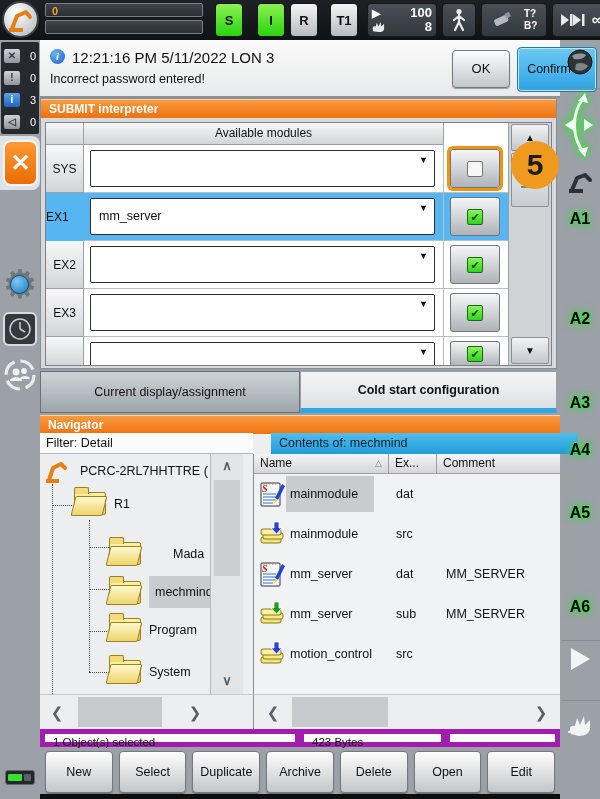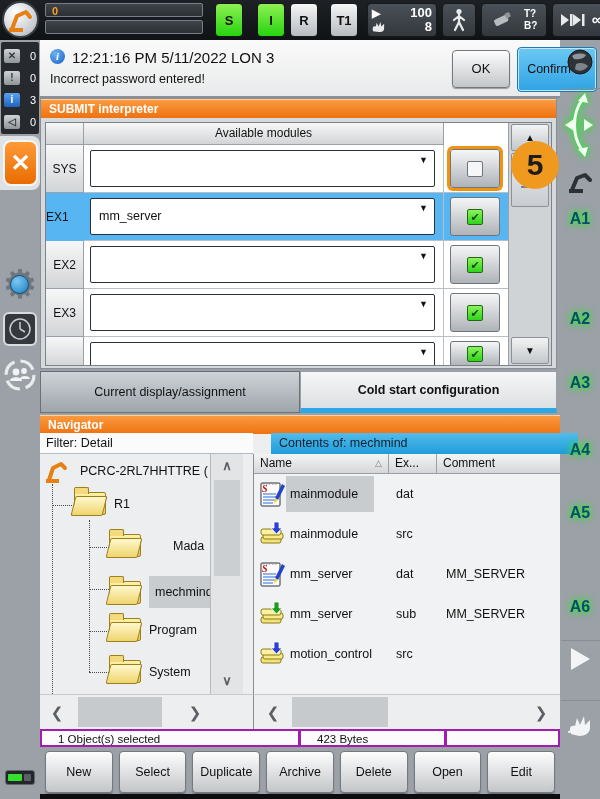--- a/index.html
+++ b/index.html
@@ -97,22 +97,22 @@
   .colhd{position:absolute;top:0;height:20px;background:linear-gradient(#f4f4f5,#d4d7d9);border-right:1px solid #9aa0a5;border-bottom:1px solid #9aa0a5;
          font-size:12px;line-height:19px;padding-left:6px;box-sizing:border-box;}
   .crow{position:absolute;left:0;width:100%;height:40px;}
   .crow .fico{position:absolute;left:5px;top:4px;}
   .cname{position:absolute;left:36px;top:11px;font-size:12.5px;}
   .cext{position:absolute;left:142px;top:11px;font-size:12.5px;}
   .ccom{position:absolute;left:192px;top:11px;font-size:12.5px;}
   .namesel{background:#c9cccf;padding:11px 16px 11px 4px;top:0;left:32px;}
   
   #statusbar{left:40px;top:729px;width:520px;height:18px;}
-  .scell{position:absolute;top:0;height:18px;background:#fbfbfc;border:2px solid #a21caf;box-sizing:border-box;
-         font-size:11.5px;line-height:16px;padding-left:16px;}
+  .scell{position:absolute;top:0;height:18px;background:#fbfbfc;border:5px solid #a21caf;box-sizing:border-box;
+         font-size:11.5px;line-height:16px;padding-left:8px;}
   #actions{left:40px;top:749px;width:520px;height:46px;display:flex;gap:6px;padding:2px 5px;box-sizing:border-box;}
   .act{flex:1;height:42px;line-height:40px;font-size:12.5px;}
   #bottomstrip{left:40px;top:794px;width:520px;height:5px;background:#0b0d0e;}
   
   #lcounters{left:1px;top:42px;width:38px;height:92px;background:#26292e;border-radius:2px;padding-top:3px;box-sizing:border-box;}
   .cntrow{display:flex;align-items:center;justify-content:space-between;padding:0 3px;height:22px;}
   .cicon{width:16px;height:14px;border-radius:2px;background:linear-gradient(#cfd3d6,#8f959b);color:#33383c;
          font-size:10px;font-weight:bold;text-align:center;line-height:14px;}
   .cicon.blue{background:linear-gradient(#5aa2ec,#1f63c0);color:#fff;}
   .cnum{color:#fff;font-size:11px;}
@@ -122,21 +122,21 @@
   #gear{left:1px;top:264px;width:38px;height:40px;color:#6f767c;font-size:40px;line-height:40px;text-align:center;}
   #gearblue{left:10px;top:275px;width:19px;height:19px;border-radius:50%;background:radial-gradient(circle at 35% 30%,#7cc8f2,#1b7fc2);border:1px solid #0d4f80;box-sizing:border-box;}
   #clock{left:3px;top:312px;width:34px;height:34px;background:#d9dcde;border-radius:6px;padding:2px;box-sizing:border-box;}
   #clockface{width:30px;height:30px;background:#35393e;border-radius:4px;}
   #people{left:3px;top:358px;width:34px;height:34px;}
   #battery{left:5px;top:770px;width:30px;height:15px;background:#23262a;border:1px solid #60666c;border-radius:3px;display:flex;align-items:center;padding:0 2px;gap:2px;box-sizing:border-box;}
   #batt-g{width:14px;height:7px;background:#37e02c;border-radius:1px;}
   #batt-s{width:7px;height:7px;background:#5a6066;border-radius:1px;}
   
   .rdiv{left:561px;width:39px;height:1px;background:#878d93;}
-  .axis{left:560px;width:40px;text-align:center;font-size:16px;font-weight:bold;color:#0c4a6e;
+  .axis{left:560px;width:40px;text-align:center;font-size:16px;font-weight:bold;color:#000000;
         text-shadow:0 0 5px #2ce82c,0 0 9px #2ce82c;}
   #rplay{left:571px;top:648px;width:0;height:0;border-left:19px solid #f2f4f5;border-top:11px solid transparent;border-bottom:11px solid transparent;}
   .glowgreen{filter:drop-shadow(0 0 2px #35e03a) drop-shadow(0 0 4px #35e03a);}
 </style>
 </head>
 <body>
 
 <div id="root">
 
   <div class="abs" id="topbar">
@@ -372,21 +372,21 @@
         <svg width="30" height="30" viewBox="0 0 30 30">
           <path d="M7 24 L11 12 L19 8 L23 12" stroke="#e87f15" stroke-width="4" fill="none" stroke-linecap="round" stroke-linejoin="round"></path>
           <rect x="4" y="23" width="13" height="4" fill="#e87f15"></rect>
         </svg>
         <span class="tree-label" style="max-width:128px;overflow:hidden;display:inline-block;">PCRC-2RL7HHTTRE (KRC</span>
       </div>
       <div class="tree-item" style="left:34px;top:38px;">
         <span class="folder"></span>
         <span class="tree-label">R1</span>
       </div>
-      <div class="tree-item" style="left:69px;top:80px;gap:32px;">
+      <div class="tree-item" style="left:69px;top:88px;gap:32px;">
         <span class="folder"></span>
         <span class="tree-label">Mada</span>
       </div>
       <div class="tree-item" style="left:69px;top:122px;">
         <span class="folder"></span>
         <span class="tree-label sel-gray">mechmind</span>
       </div>
       <div class="tree-item" style="left:69px;top:164px;">
         <span class="folder"></span>
         <span class="tree-label">Program</span>
@@ -534,21 +534,21 @@
     </svg>
   </div>
   <div class="abs" style="left:566px;top:168px;">
     <svg width="28" height="26" viewBox="0 0 28 26">
       <path d="M6 22 L11 10 L19 7 L24 12" stroke="#2c3135" stroke-width="4" fill="none" stroke-linecap="round" stroke-linejoin="round"></path>
       <rect x="3" y="21" width="14" height="4" fill="#2c3135"></rect>
     </svg>
   </div>
   <div class="abs axis" style="top:210px;">A1</div>
   <div class="abs axis" style="top:310px;">A2</div>
-  <div class="abs axis" style="top:374px;">A3</div>
+  <div class="abs axis" style="top:394px;">A3</div>
   <div class="abs axis" style="top:441px;">A4</div>
   <div class="abs axis" style="top:504px;">A5</div>
   <div class="abs axis" style="top:598px;">A6</div>
   <div class="abs rdiv" style="top:640px;"></div>
   <div class="abs" id="rplay"></div>
   <div class="abs rdiv" style="top:700px;"></div>
   <div class="abs" style="left:568px;top:714px;">
     <svg width="26" height="24" viewBox="0 0 26 24">
       <path d="M3 20 C1 14 2 11 7 12 L9 4 L12 11 L16 2 L17 11 L22 6 L22 14 C22 19 17 22 11 22 Z" fill="#f2f4f5"></path>
       <path d="M1 18 L6 16" stroke="#f2f4f5" stroke-width="2" stroke-linecap="round"></path>

